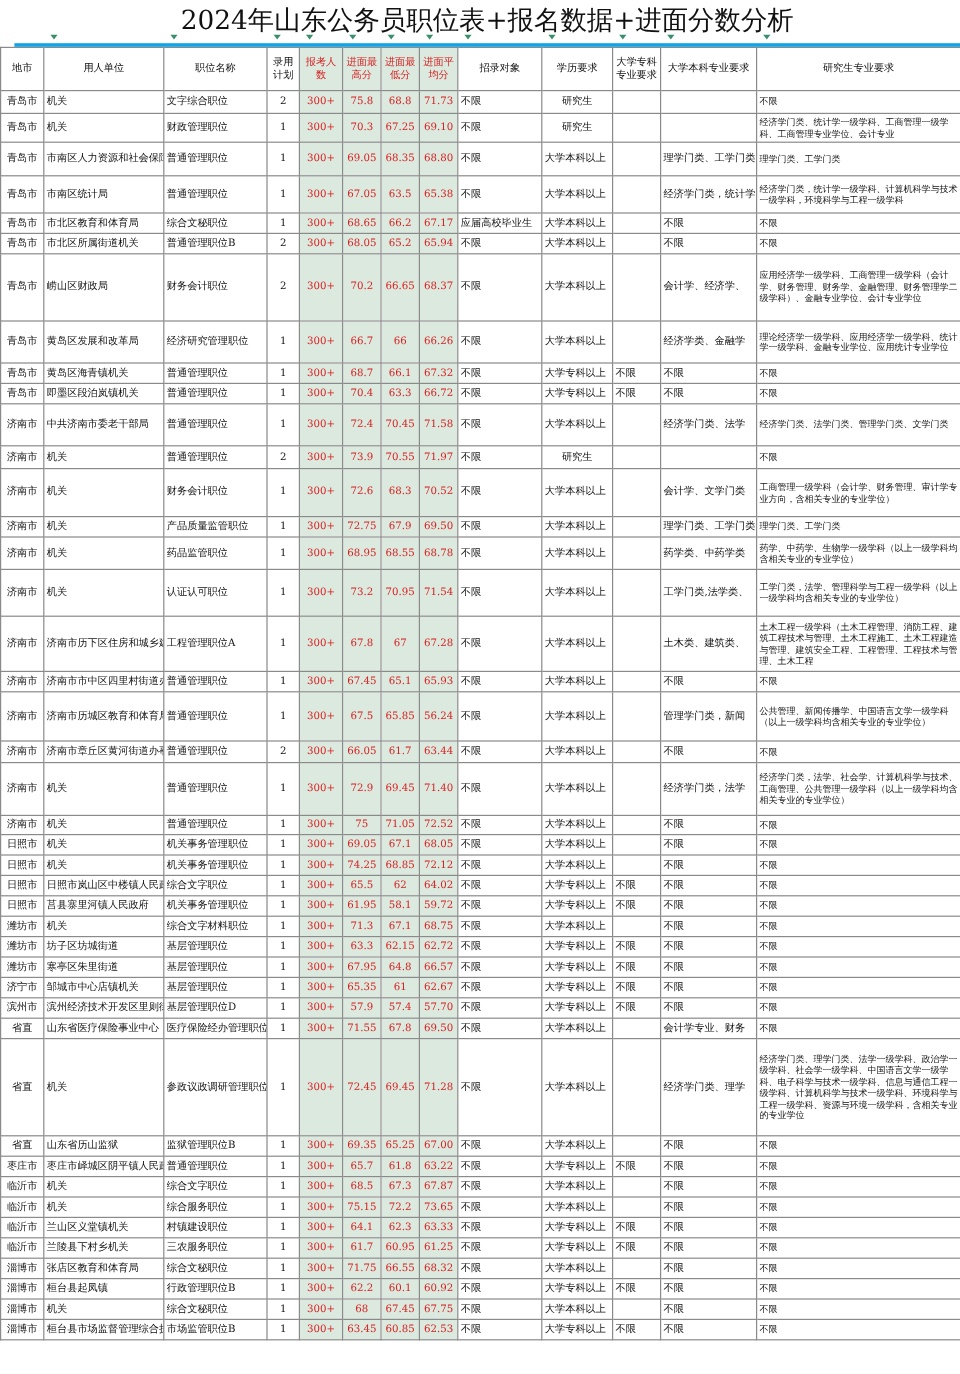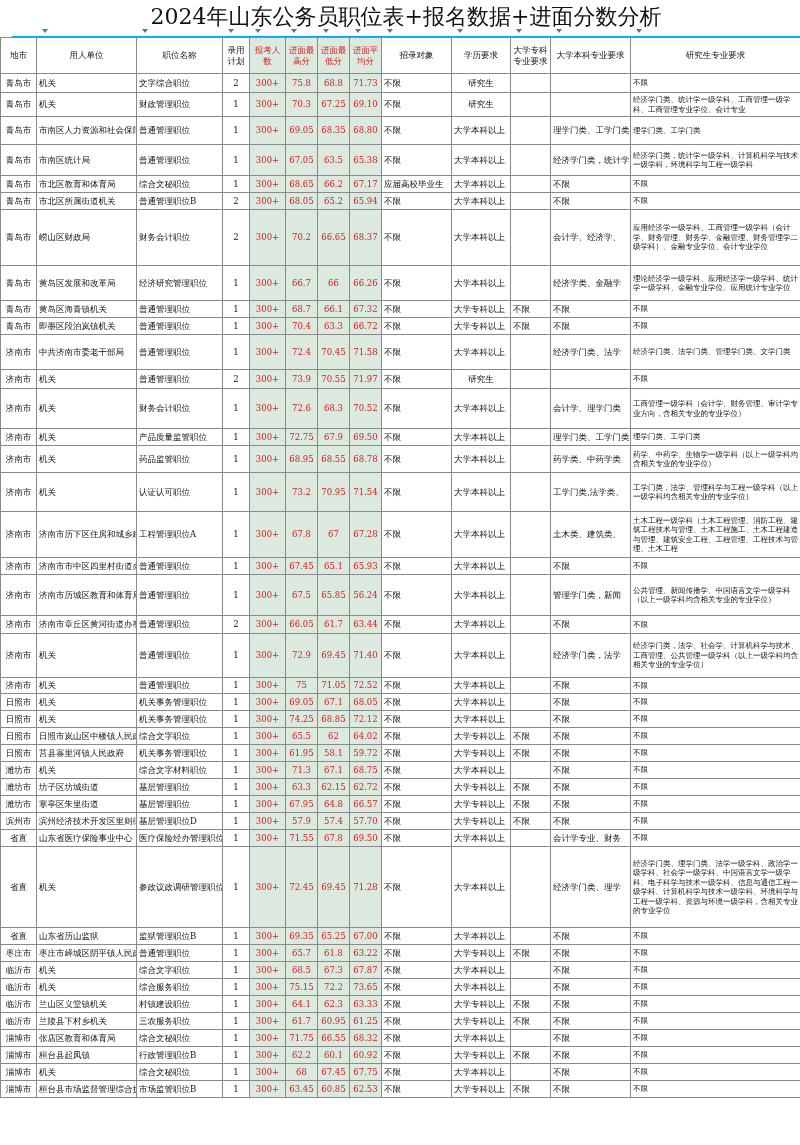--- a/index.html
+++ b/index.html
@@ -1,17 +1,17 @@
 <!DOCTYPE html>
 <html><head>
 <meta charset="utf-8">
 <style>
   html,body{margin:0;padding:0;background:#fff;}
   body{width:800px;height:1145px;overflow:hidden;font-family:"DejaVu Serif","Liberation Serif",serif;color:#111;}
-  .title{height:36px;position:relative;border-bottom:1px solid #0ea5e9;margin-left:12px;}
+  .title{height:36px;position:relative;border-bottom:3px solid #0ea5e9;margin-left:12px;}
   .title-text{position:absolute;left:0;right:0;top:2px;text-align:center;font-size:22px;letter-spacing:0px;color:#111;font-family:"DejaVu Serif","Liberation Serif",serif;}
   .filter{position:absolute;top:29px;width:0;height:0;border-left:3px solid transparent;border-right:3px solid transparent;border-top:4px solid #3a8f6a;}
   table{border-collapse:collapse;table-layout:fixed;width:800px;}
   td,th{border:1px solid #8a8a8a;padding:0 2px;font-size:8.5px;line-height:11px;overflow:hidden;white-space:nowrap;vertical-align:middle;font-weight:normal;}
   th{text-align:center;white-space:normal;font-size:8.5px;line-height:11px;}
   th.hl{color:#d92020;background:#dbe9df;}
   td.hl{color:#d92020;background:#dbe9df;text-align:center;}
   td.c{text-align:center;}
   td.wrap{white-space:normal;font-size:7.5px;line-height:9.5px;}
 </style>
@@ -254,21 +254,21 @@
         <td>机关</td>
         <td>财务会计职位</td>
         <td class="c">1</td>
         <td class="hl">300+</td>
         <td class="hl">72.6</td>
         <td class="hl">68.3</td>
         <td class="hl">70.52</td>
         <td>不限</td>
         <td class="c" style="text-align: left;">大学本科以上</td>
         <td></td>
-        <td>会计学、理学门类</td>
+        <td>会计学、文学门类</td>
         <td class="wrap">工商管理一级学科（会计学、财务管理、审计学专业方向，含相关专业的专业学位）</td>
       </tr>
       <tr style="height: 17px;">
         <td class="c">济南市</td>
         <td>机关</td>
         <td>产品质量监管职位</td>
         <td class="c">1</td>
         <td class="hl">300+</td>
         <td class="hl">72.75</td>
         <td class="hl">67.9</td>
@@ -491,20 +491,35 @@
       </tr>
       <tr style="height: 17px;">
         <td class="c">潍坊市</td>
         <td>寒亭区朱里街道</td>
         <td>基层管理职位</td>
         <td class="c">1</td>
         <td class="hl">300+</td>
         <td class="hl">67.95</td>
         <td class="hl">64.8</td>
         <td class="hl">66.57</td>
+        <td>不限</td>
+        <td class="c" style="text-align: left;">大学专科以上</td>
+        <td>不限</td>
+        <td>不限</td>
+        <td class="wrap">不限</td>
+      </tr>
+      <tr style="height: 17px;">
+        <td class="c">济宁市</td>
+        <td>邹城市中心店镇机关</td>
+        <td>基层管理职位</td>
+        <td class="c">1</td>
+        <td class="hl">300+</td>
+        <td class="hl">65.35</td>
+        <td class="hl">61</td>
+        <td class="hl">62.67</td>
         <td>不限</td>
         <td class="c" style="text-align: left;">大学专科以上</td>
         <td>不限</td>
         <td>不限</td>
         <td class="wrap">不限</td>
       </tr>
       <tr style="height: 17px;">
         <td class="c">滨州市</td>
         <td>滨州经济技术开发区里则街道</td>
         <td>基层管理职位D</td>

